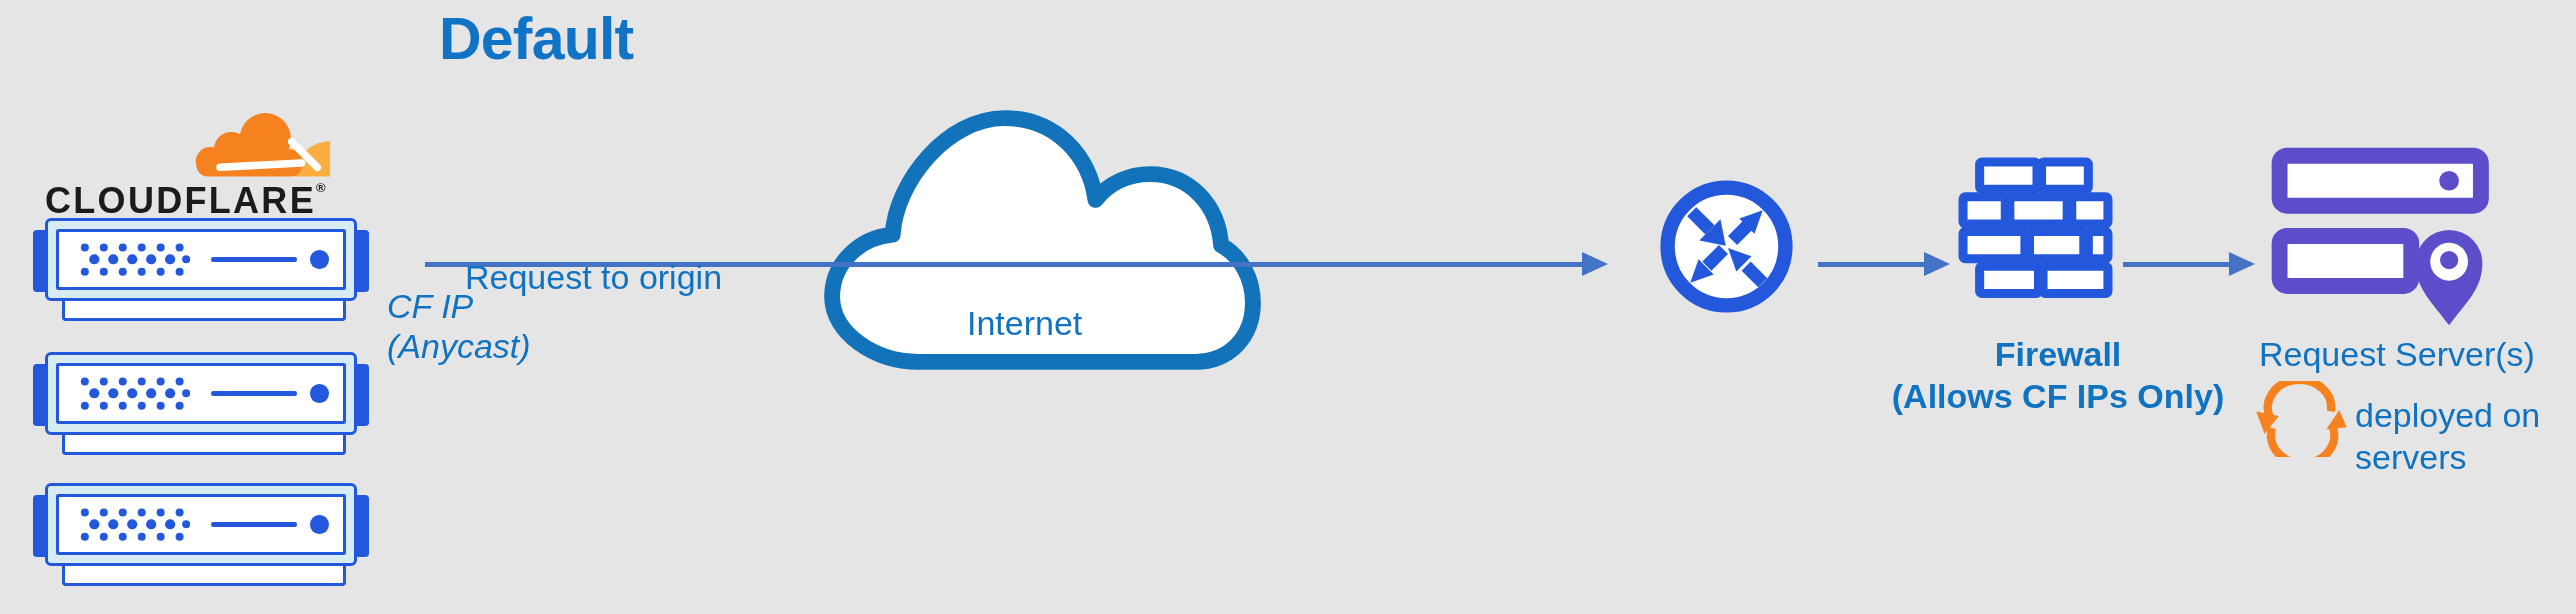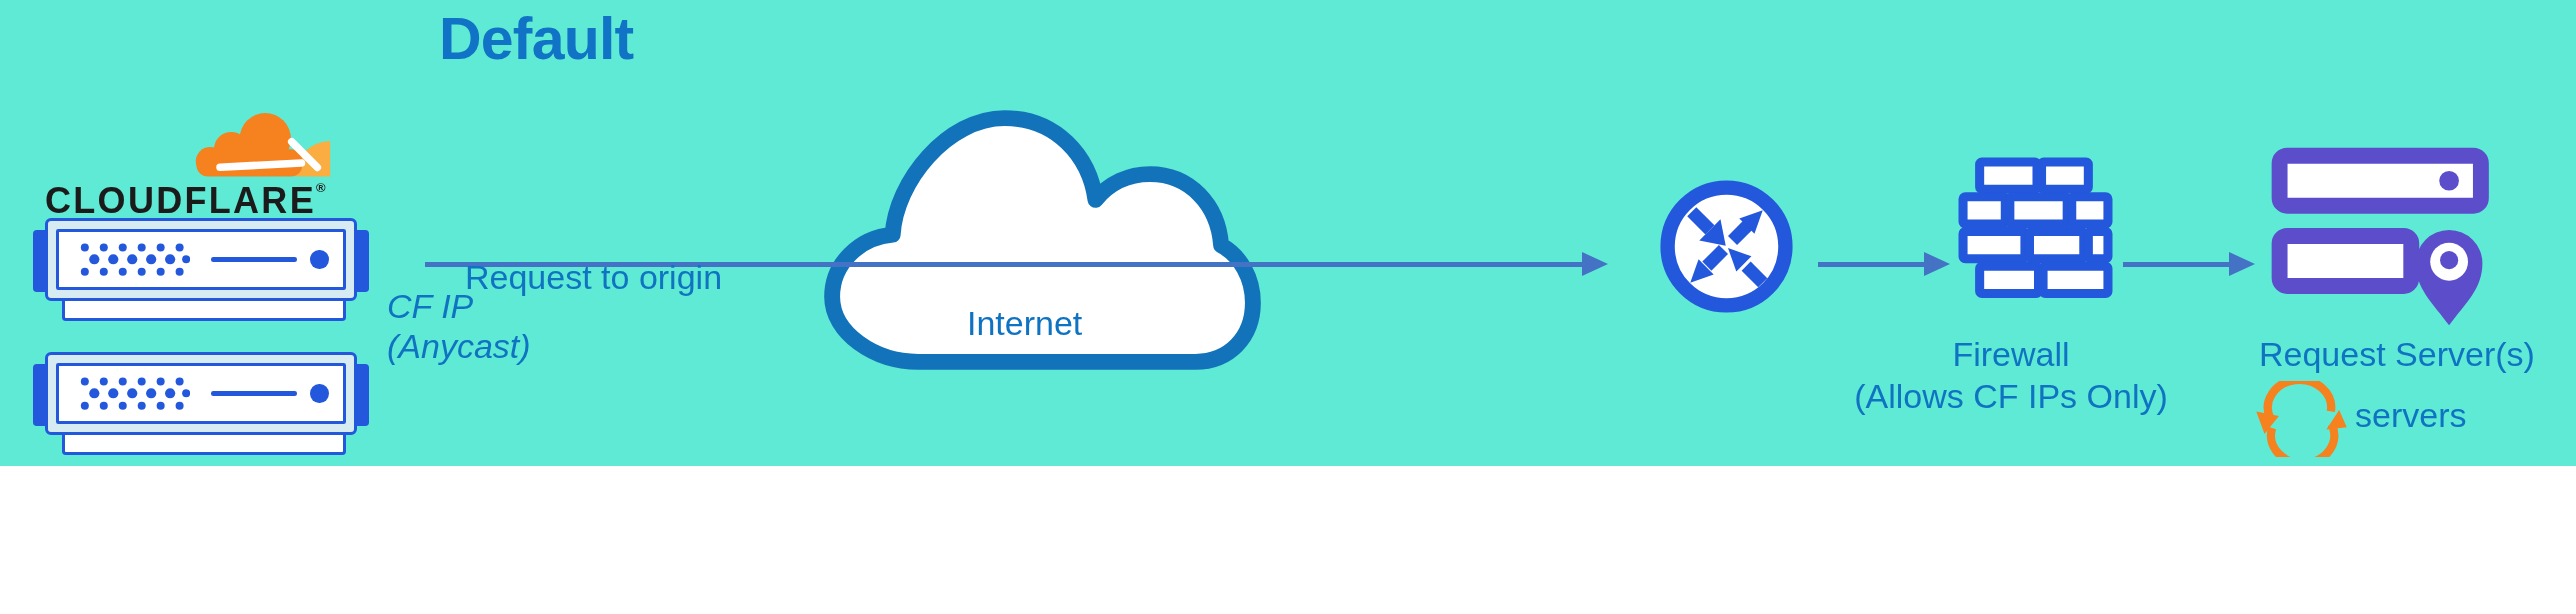--- a/index.html
+++ b/index.html
@@ -1,17 +1,17 @@
 <!DOCTYPE html>
 <html style="font-size:12px"><head>
 <meta charset="utf-8">
 <style>
   html,body { margin:0; padding:0; background:#ffffff; }
   .canvas {
-    position:relative; width:2576px; height:466px; background:#5eead4;
+    position:relative; width:2576px; height:614px; background:#e5e5e5;
     font-family:"Liberation Sans", sans-serif; overflow:hidden;
   }
   .abs { position:absolute; }
 
   
   .title { font-size:59px; font-weight:700; color:#1173C6; letter-spacing:-0.8px; }
   .lbl   { font-size:34px; color:#1073C2; line-height:40px; white-space:nowrap; }
   .lbl-center { text-align:center; }
   .wordmark { font-size:36px; font-weight:700; color:#1b1b1b; letter-spacing:2.3px; white-space:nowrap; }
   .wordmark sup { font-size:13px; font-weight:700; vertical-align:21px; letter-spacing:0; }
@@ -216,21 +216,21 @@
       <rect x="70" y="54" width="76" height="36" rx="3"></rect>
       <rect x="152" y="54" width="48" height="36" rx="3"></rect>
       <rect x="8" y="100" width="82" height="36" rx="3"></rect>
       <rect x="96" y="100" width="72" height="36" rx="3"></rect>
       <rect x="174" y="100" width="26" height="36" rx="3"></rect>
       <rect x="30" y="146" width="78" height="36" rx="3"></rect>
       <rect x="114" y="146" width="86" height="36" rx="3"></rect>
     </g>
   </svg>
 
-  <div class="abs lbl lbl-center" style="left:1822px; top:333px; width:378px; line-height:42px;">
+  <div class="abs lbl lbl-center" style="left:1869px; top:333px; width:378px; line-height:42px;font-weight:bold;">
     <div>Firewall</div>
     <div>(Allows CF IPs Only)</div>
   </div>
 
   <div class="abs flow-line" style="left:2123px; top:262px; width:109px;"></div>
   <div class="abs flow-head" style="left:2229px; top:252px;"></div>
 
   <svg class="abs" style="left:2269px; top:145px;" width="224" height="185" viewBox="0 0 296 244">
     <g fill="#ffffff" stroke="#5C4DCB" stroke-width="21" stroke-linejoin="round">
       <rect x="14" y="14" width="266" height="66" rx="10"></rect>
@@ -251,17 +251,18 @@
       <path d="M 102,40 A 42,37 0 1 0 22,50"></path>
       <path d="M 24,62 A 42,37 0 1 0 103,57"></path>
     </g>
     <g fill="#F6821F">
       <polygon points="14,70 3,40 33,46"></polygon>
       <polygon points="113,38 96,64 123,61"></polygon>
     </g>
   </svg>
 
   <div class="abs lbl" style="left:2355px; top:394px; line-height:42px;">
+    <div>deployed on</div>
     <div>servers</div>
   </div>
 
 </div>
 
 
 </body></html>

